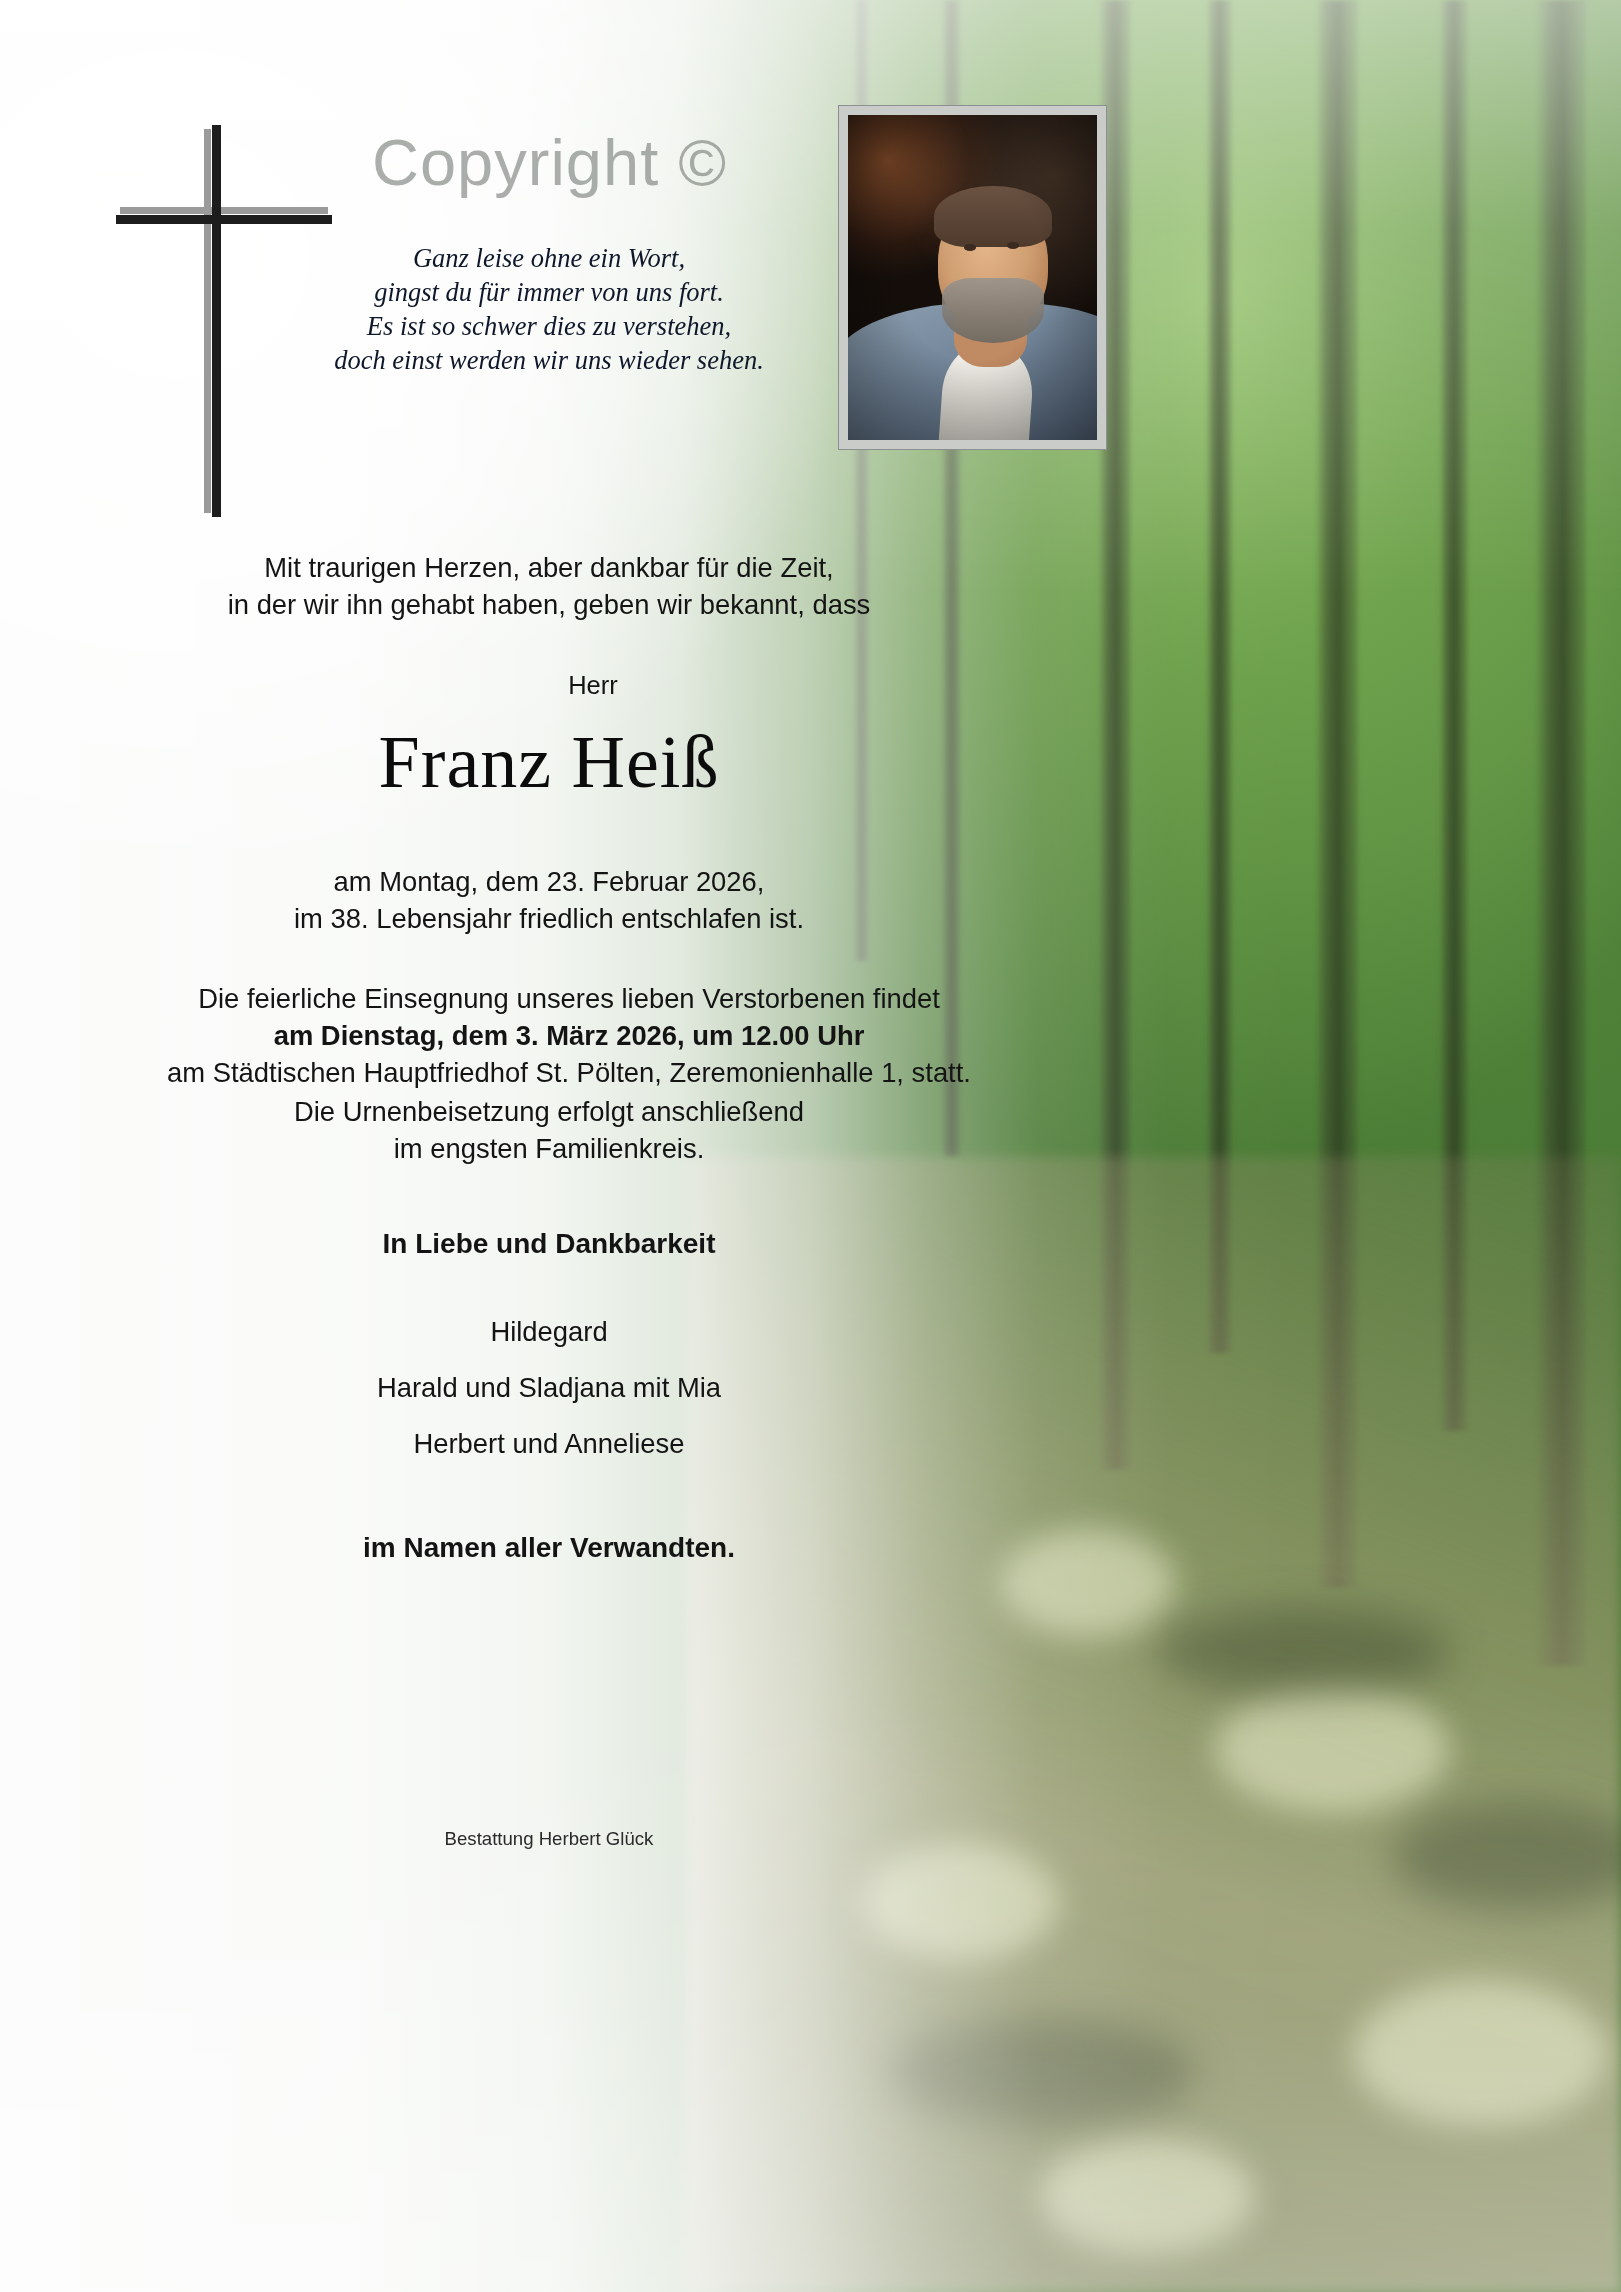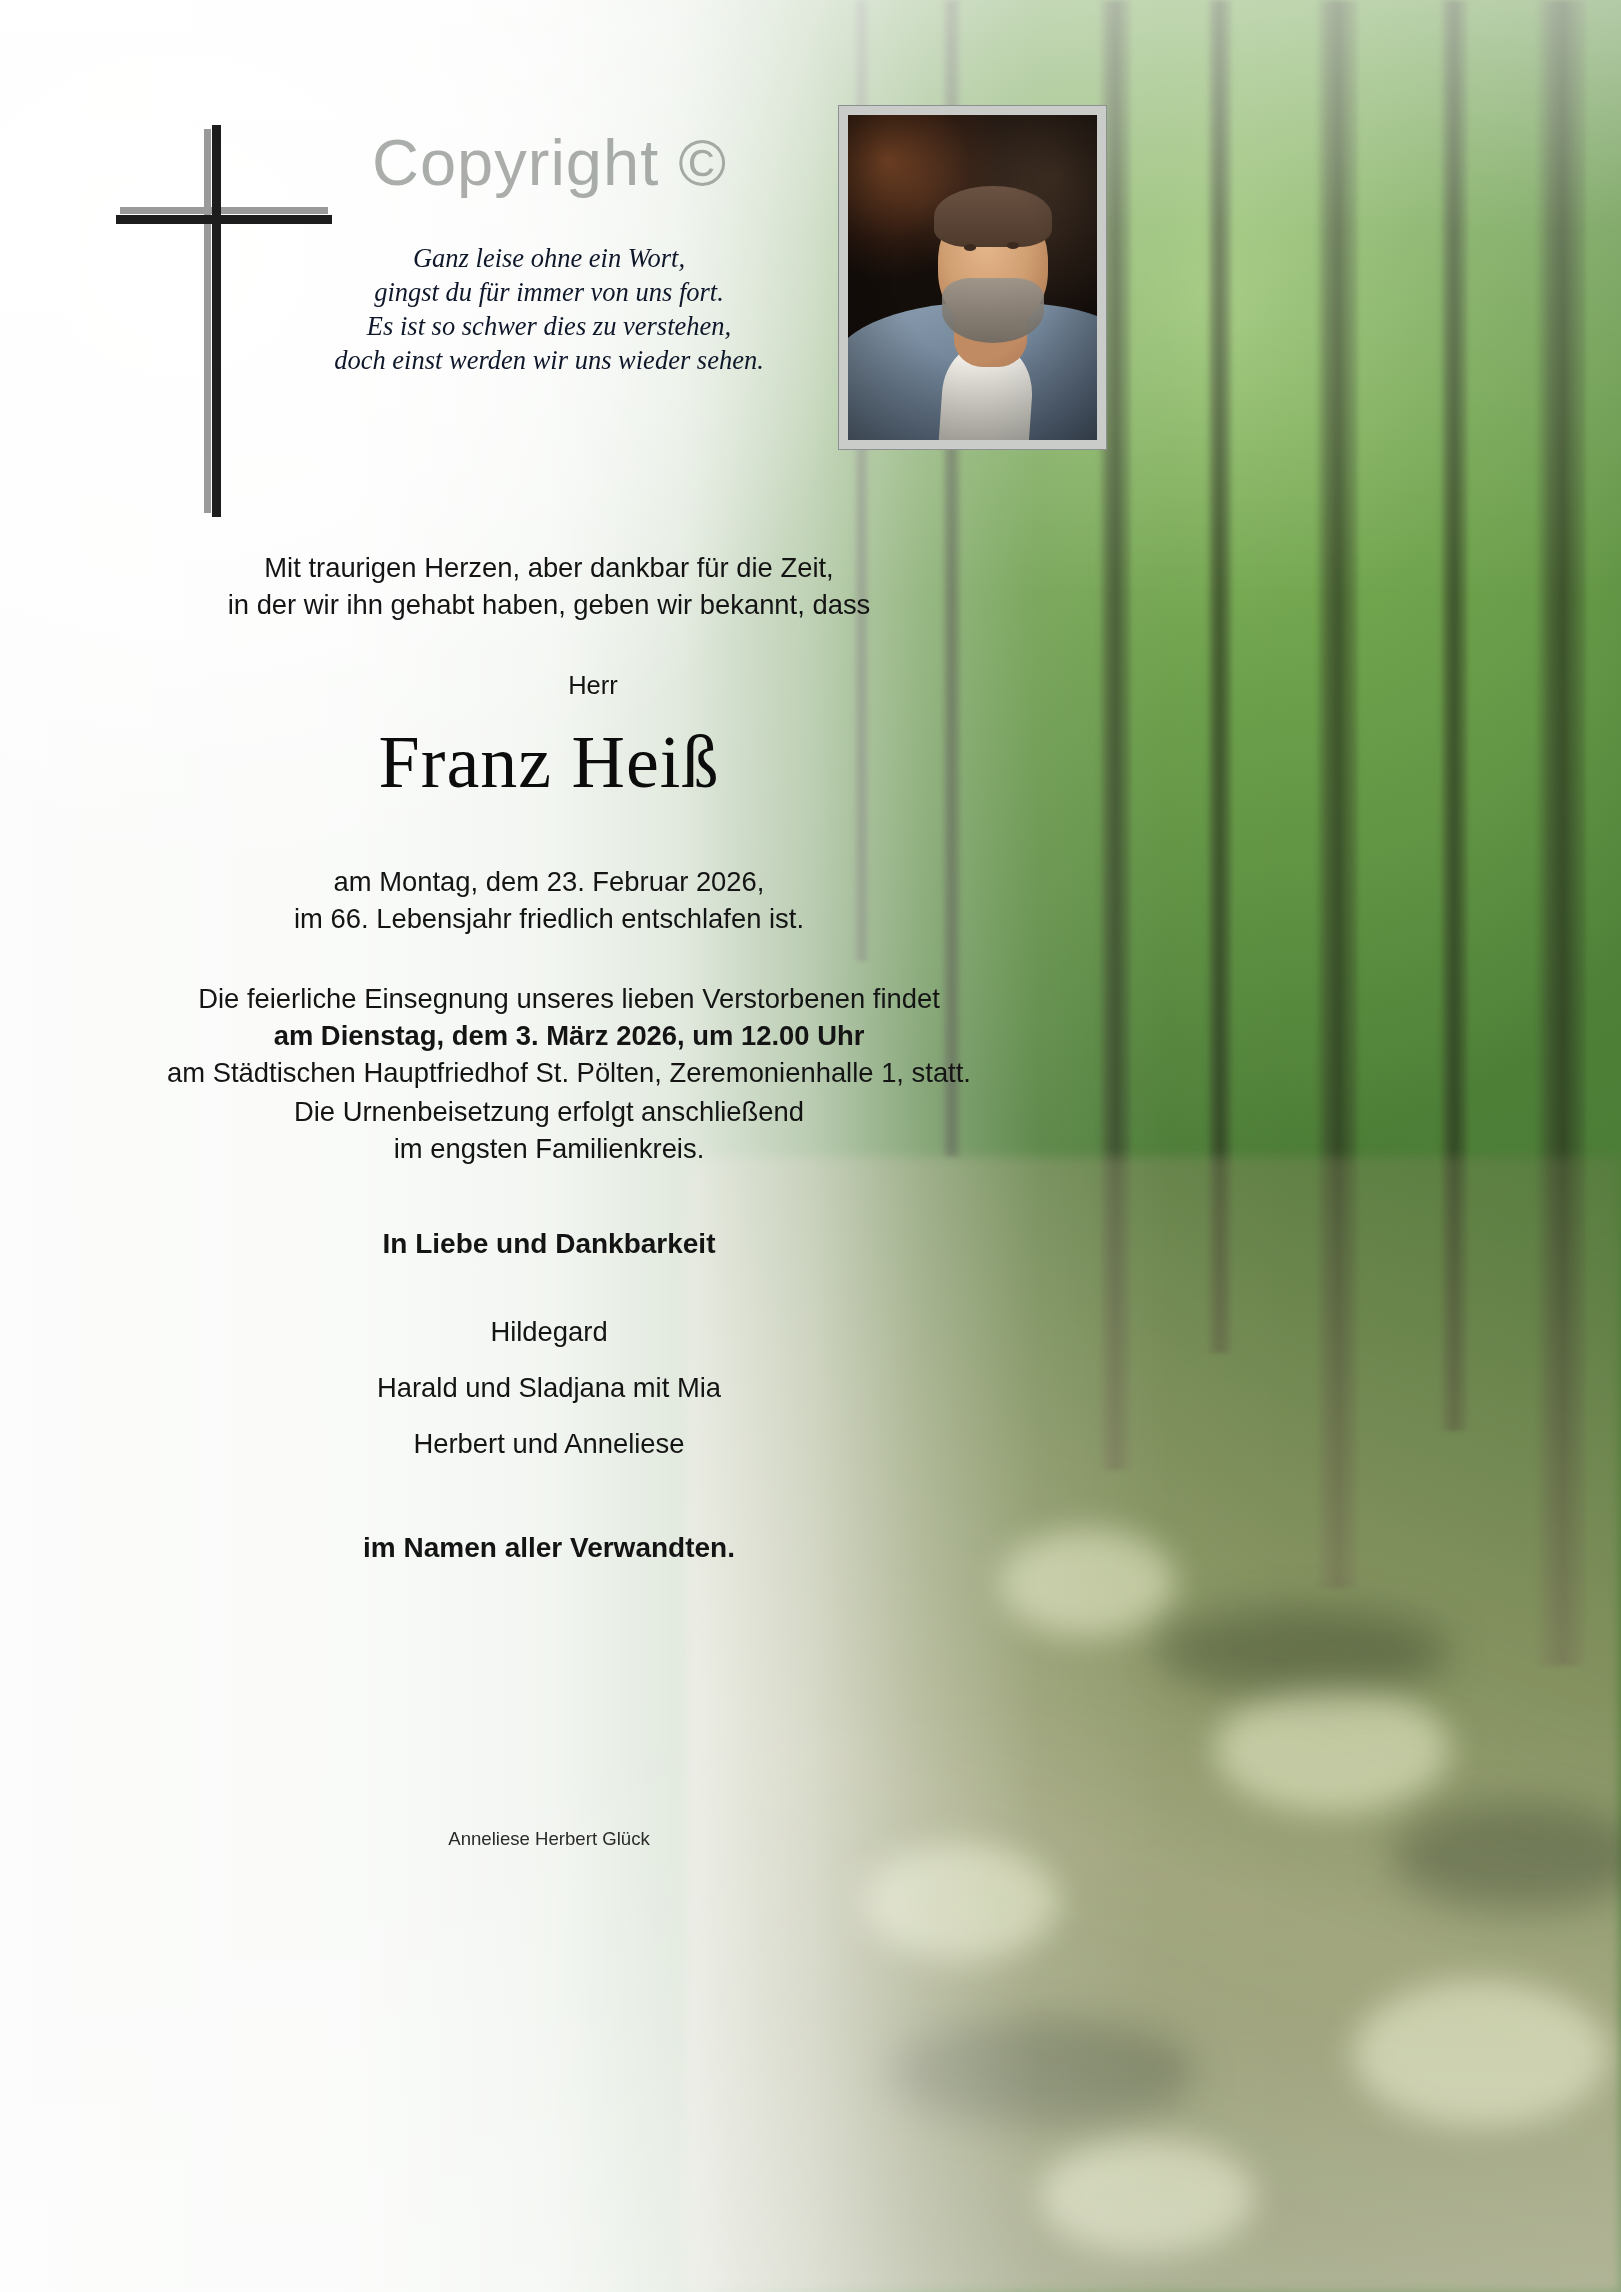--- a/index.html
+++ b/index.html
@@ -358,21 +358,21 @@
     <div>Mit traurigen Herzen, aber dankbar für die Zeit,</div>
     <div>in der wir ihn gehabt haben, geben wir bekannt, dass</div>
   </div>
 
   <div class="blk herr">Herr</div>
 
   <div class="name">Franz Heiß</div>
 
   <div class="blk died">
     <div>am Montag, dem 23. Februar 2026,</div>
-    <div>im 66. Lebensjahr friedlich entschlafen ist.</div>
+    <div>im 38. Lebensjahr friedlich entschlafen ist.</div>
   </div>
 
   <div class="blk cer">
     <div>Die feierliche Einsegnung unseres lieben Verstorbenen findet</div>
     <div class="b">am Dienstag, dem 3. März 2026, um 12.00 Uhr</div>
     <div>am Städtischen Hauptfriedhof St. Pölten, Zeremonienhalle 1, statt.</div>
   </div>
 
   <div class="blk urn">
     <div>Die Urnenbeisetzung erfolgt anschließend</div>
@@ -383,16 +383,16 @@
 
   <div class="blk fam">
     <div>Hildegard</div>
     <div>Harald und Sladjana mit Mia</div>
     <div>Herbert und Anneliese</div>
   </div>
 
   <div class="blk rel">im Namen aller Verwandten.</div>
 
 
-  <div class="footer">Anneliese Herbert Glück</div>
+  <div class="footer">Bestattung Herbert Glück</div>
 
 </div>
 
 
 </body></html>

